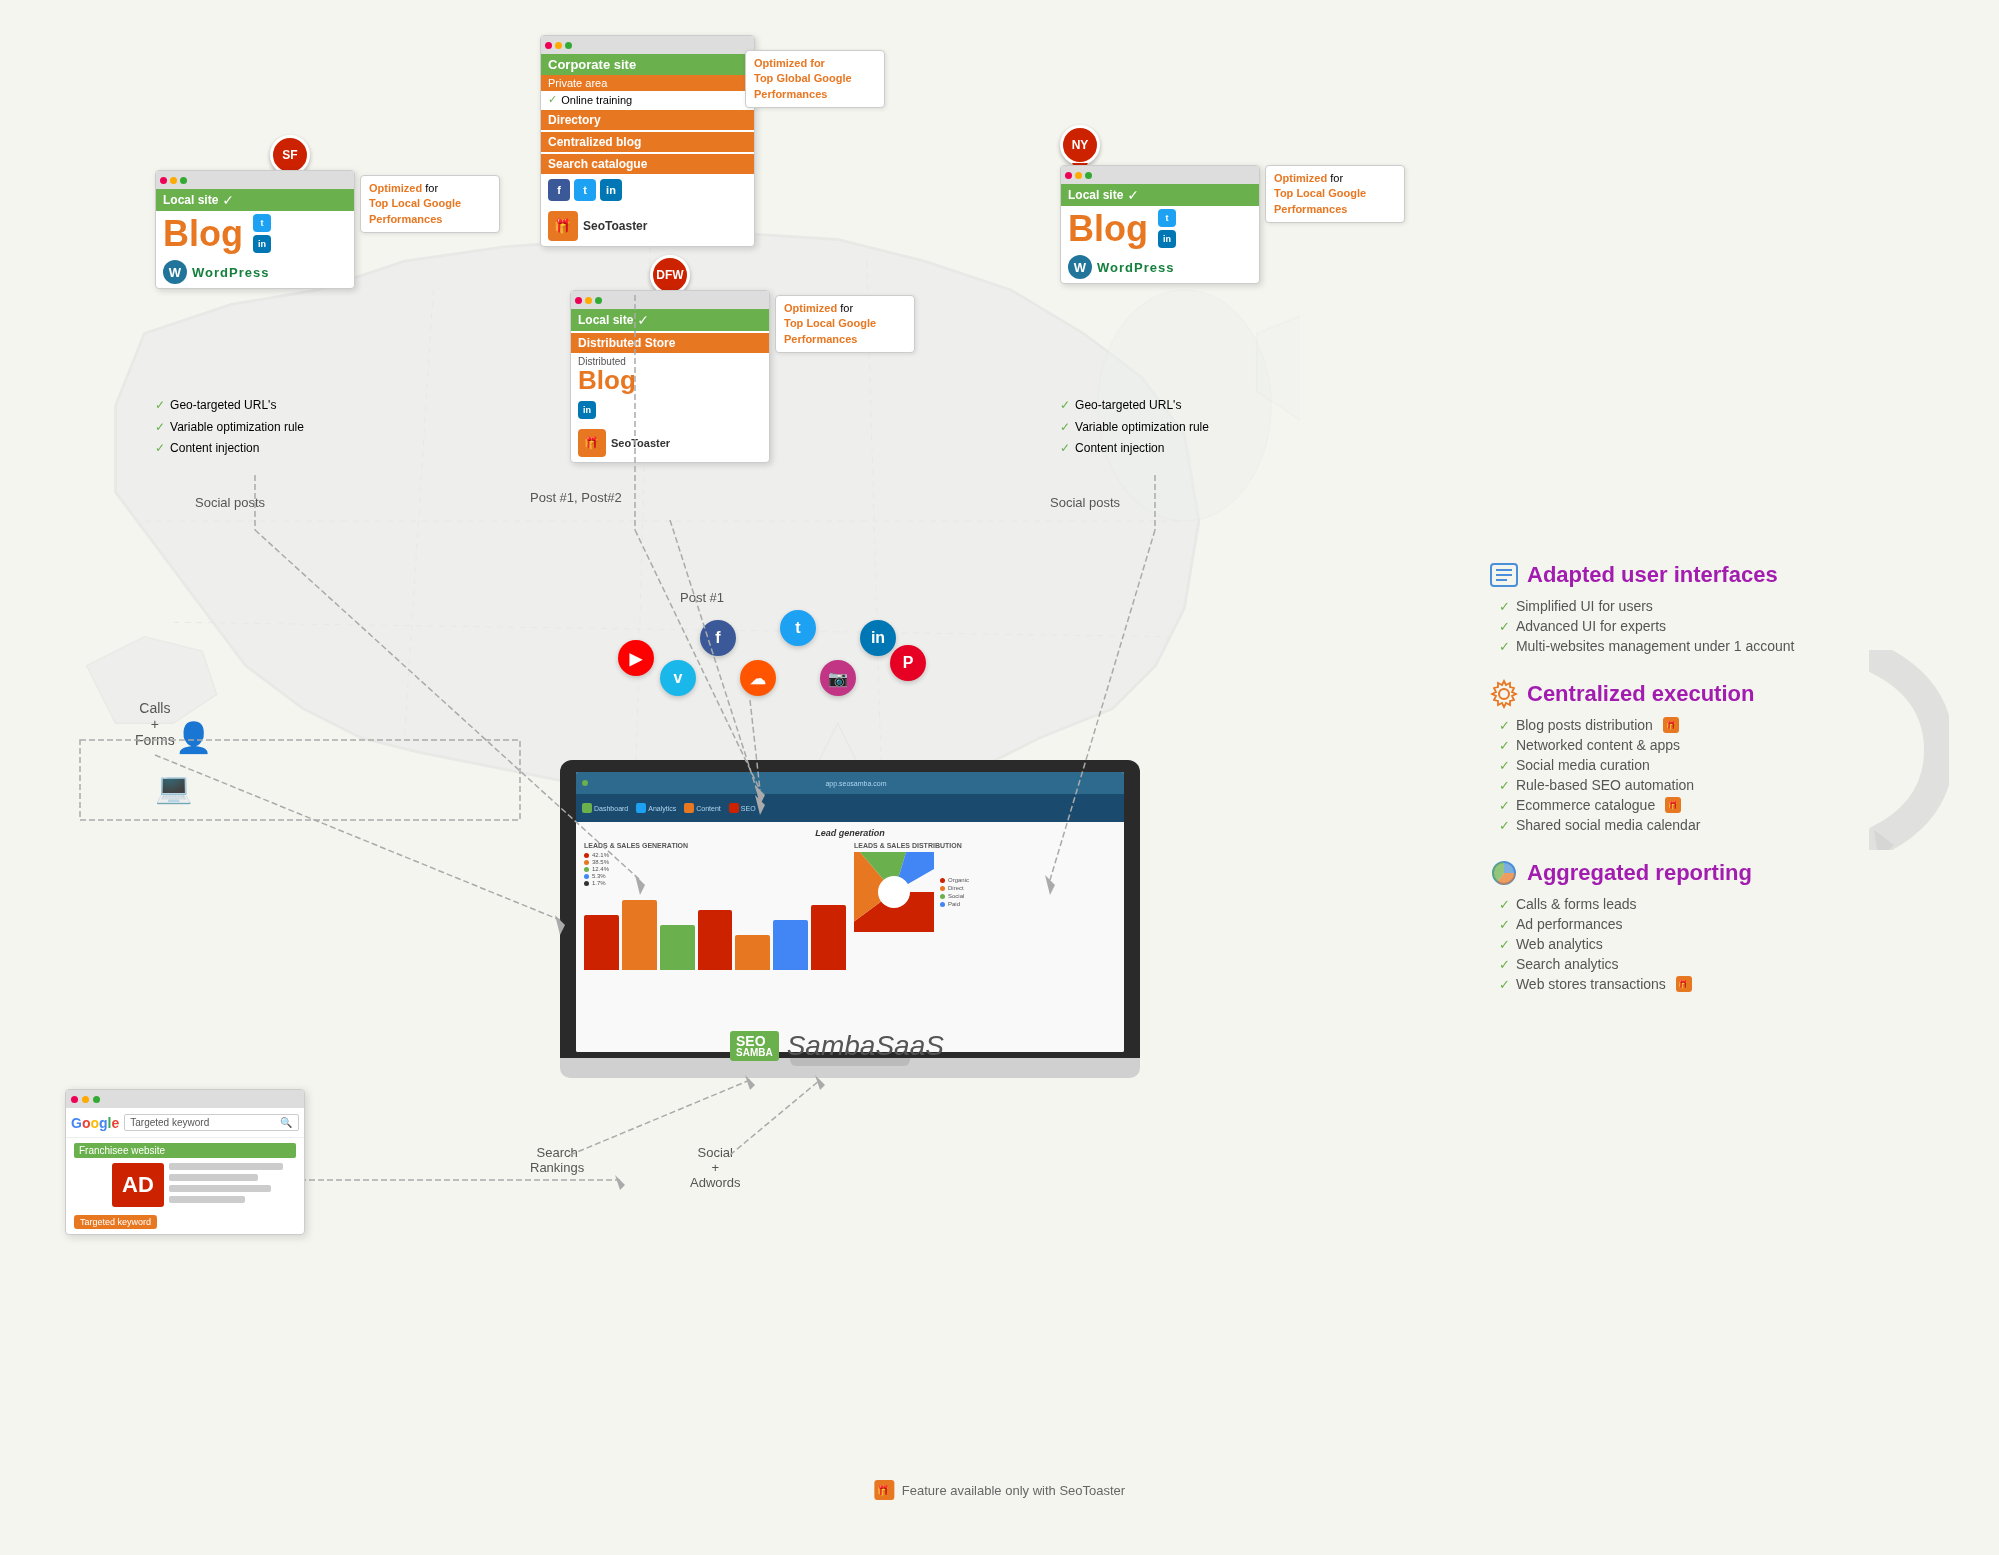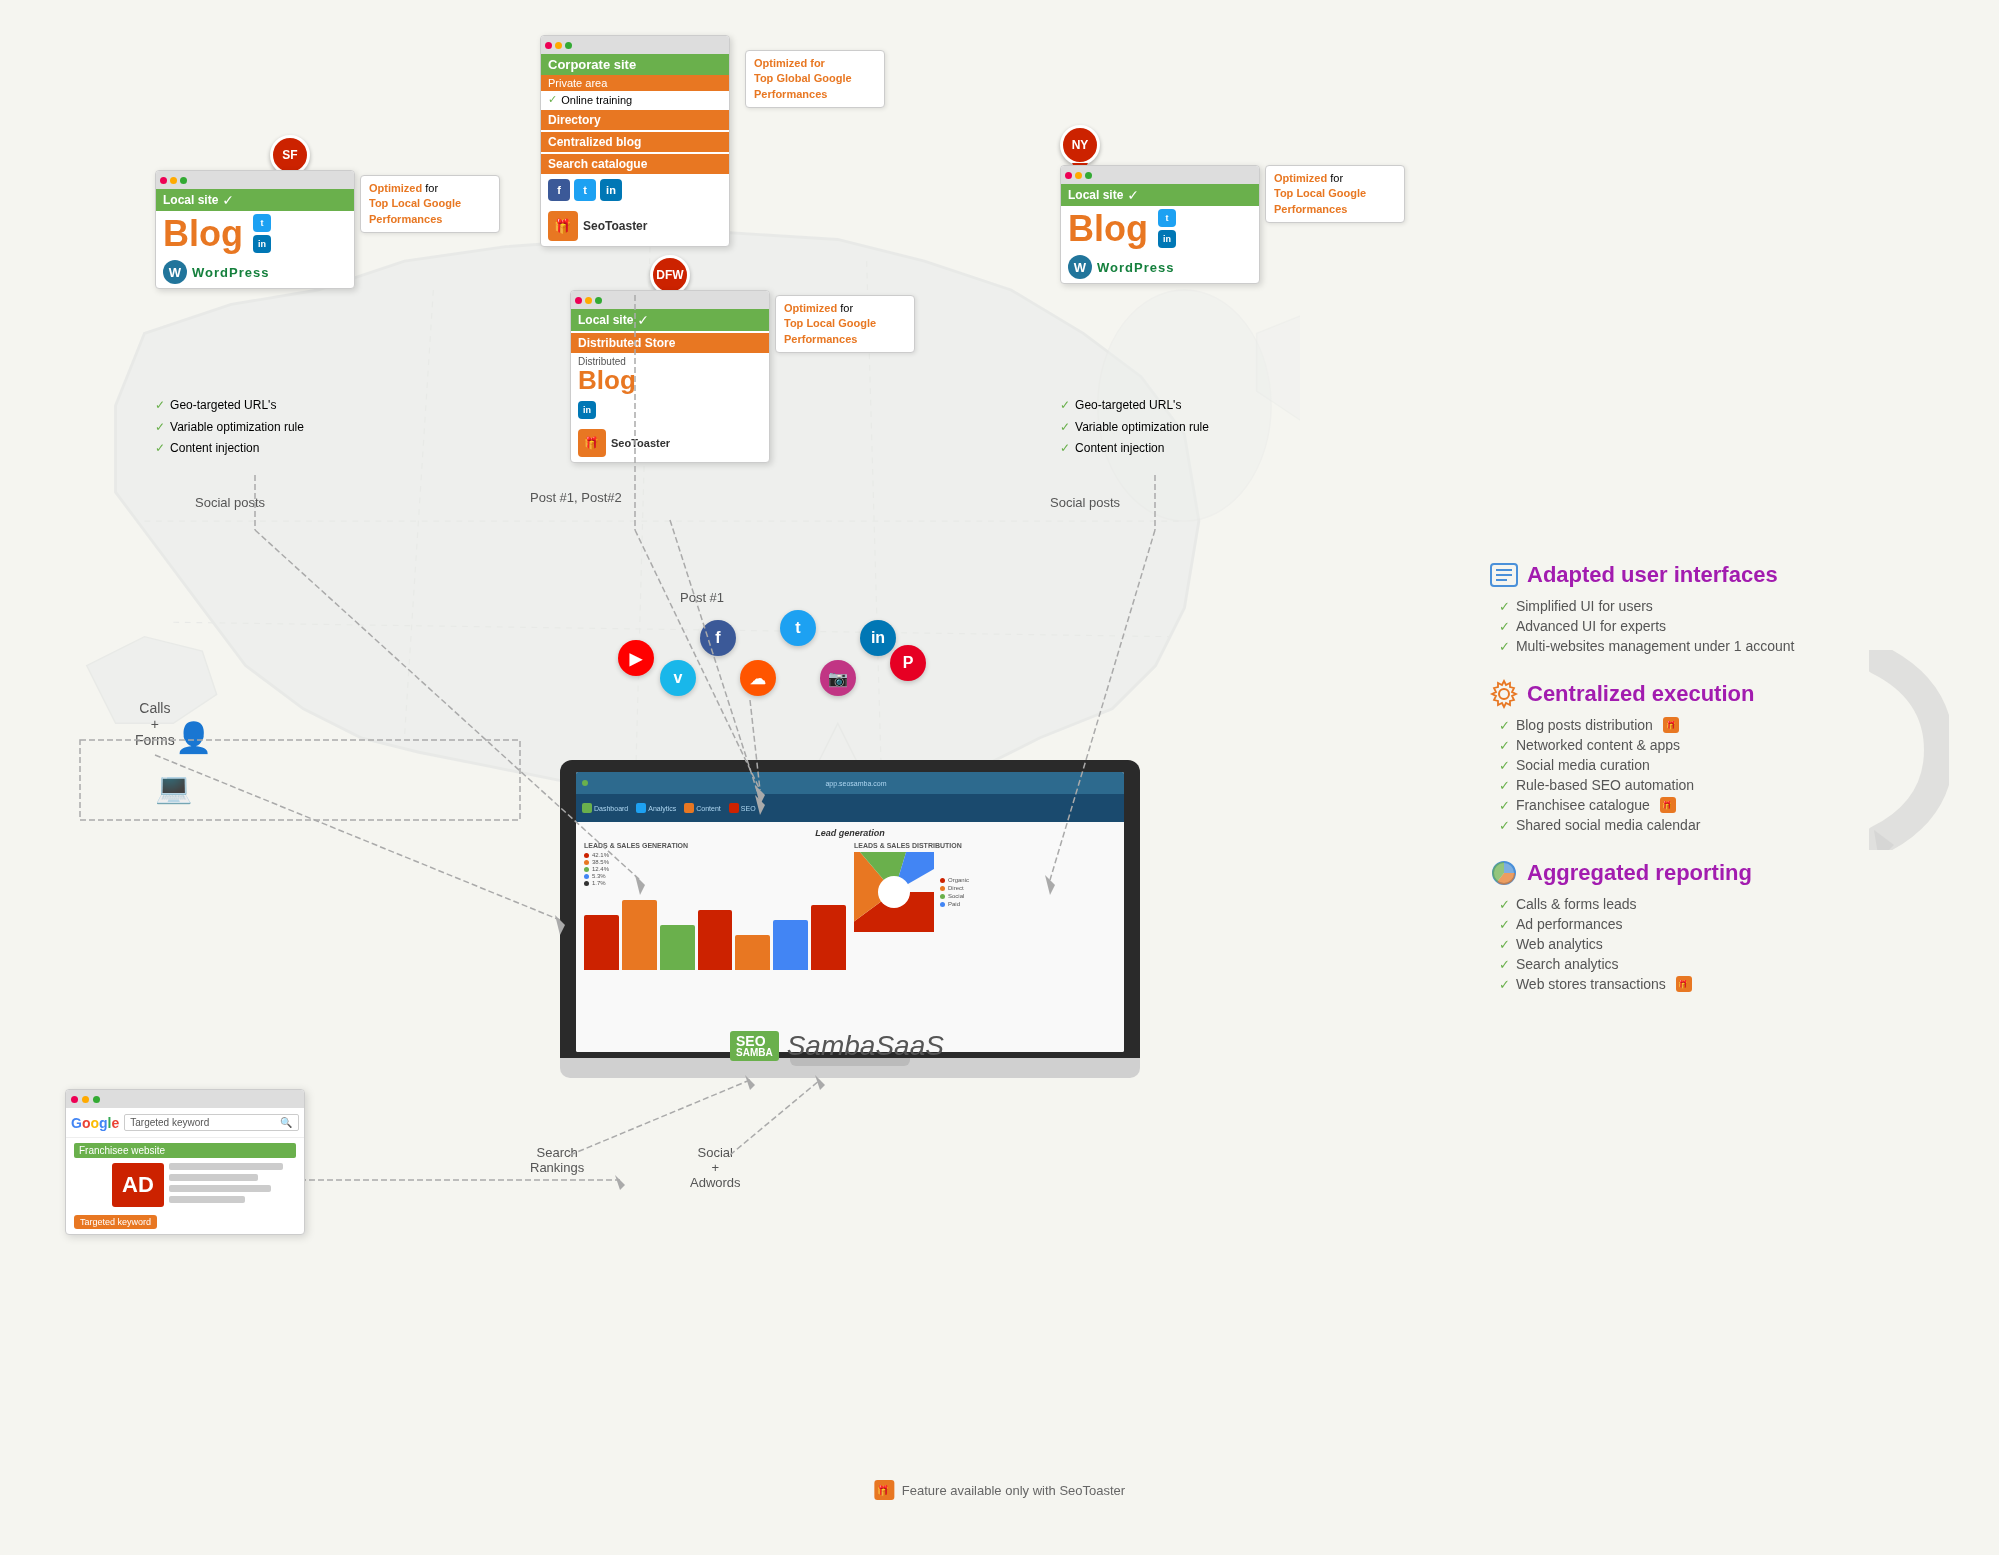--- a/index.html
+++ b/index.html
@@ -27,21 +27,21 @@
       min-height: 1555px;
     }
 
     
     .site-card {
       position: absolute;
       background: white;
       border: 1px solid #ccc;
       border-radius: 4px;
       box-shadow: 2px 2px 6px rgba(0,0,0,0.15);
-      width: 190px;
+      width: 215px;
     }
     .site-card .card-titlebar {
       height: 18px;
       background: #ddd;
       border-radius: 3px 3px 0 0;
       display: flex;
       align-items: center;
       padding: 0 4px;
       gap: 3px;
     }
@@ -925,21 +925,21 @@
         <li>
           <span class="ck">✓</span>
           <span>Social media curation</span>
         </li>
         <li>
           <span class="ck">✓</span>
           <span>Rule-based SEO automation</span>
         </li>
         <li>
           <span class="ck">✓</span>
-          <span>Franchisee catalogue</span>
+          <span>Ecommerce catalogue</span>
           <span style="display:inline-flex;align-items:center;margin-left:4px;">
             <span style="background:#e87722;border-radius:3px;width:16px;height:16px;display:inline-flex;align-items:center;justify-content:center;color:white;font-size:8px;">🎁</span>
           </span>
         </li>
         <li>
           <span class="ck">✓</span>
           <span>Shared social media calendar</span>
         </li>
       </ul>
     </div>

